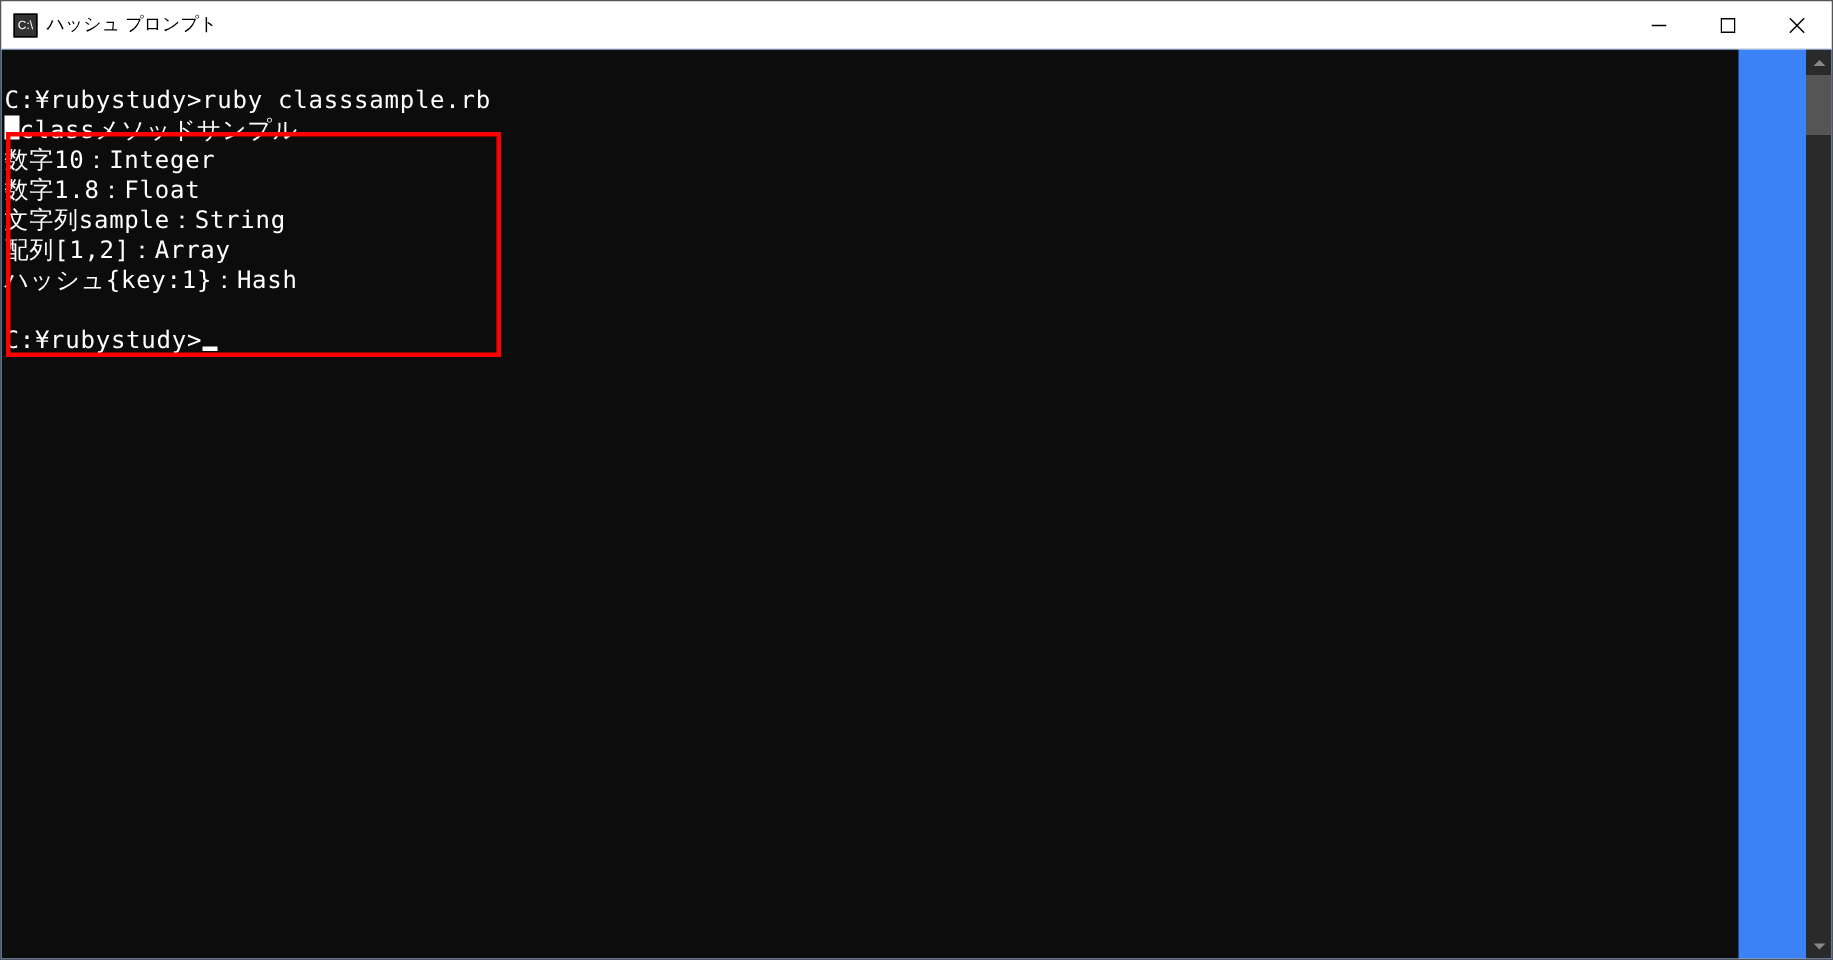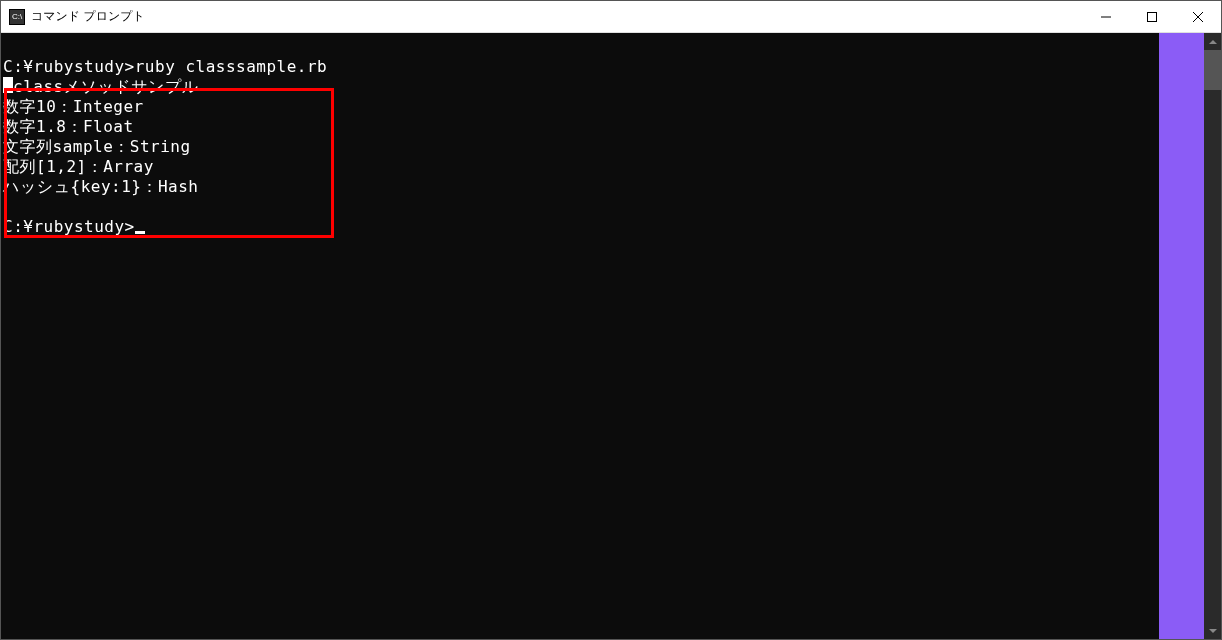--- a/index.html
+++ b/index.html
@@ -64,21 +64,21 @@
       justify-content: center;
       cursor: pointer;
     }
     .window-control svg {
       width: 10px;
       height: 10px;
     }
     .terminal-container {
       flex: 1;
       display: flex;
-      background: #8b5cf6;
+      background: #3b82f6;
       position: relative;
       overflow: hidden;
       gap: 45px;
     }
     .terminal {
       flex: 1;
       background: #0c0c0c;
       color: #ffffff;
       font-family: "MS Gothic", "Consolas", monospace;
       font-size: 16px;
@@ -146,21 +146,21 @@
   </style>
 </head>
 <body>
 
 <div class="window">
   <div class="titlebar">
     <div class="titlebar-left">
       <div class="app-icon">
         <span>C:\</span>
       </div>
-      <span class="title-text">コマンド プロンプト</span>
+      <span class="title-text">ハッシュ プロンプト</span>
     </div>
     <div class="window-controls">
       <div class="window-control">
         <svg viewBox="0 0 10 10">
             <line x1="0" y1="5" x2="10" y2="5" stroke="#000" stroke-width="1"></line>
           </svg>
       </div>
       <div class="window-control">
         <svg viewBox="0 0 10 10">
             <rect x="0.5" y="0.5" width="9" height="9" stroke="#000" stroke-width="1" fill="none"></rect>

